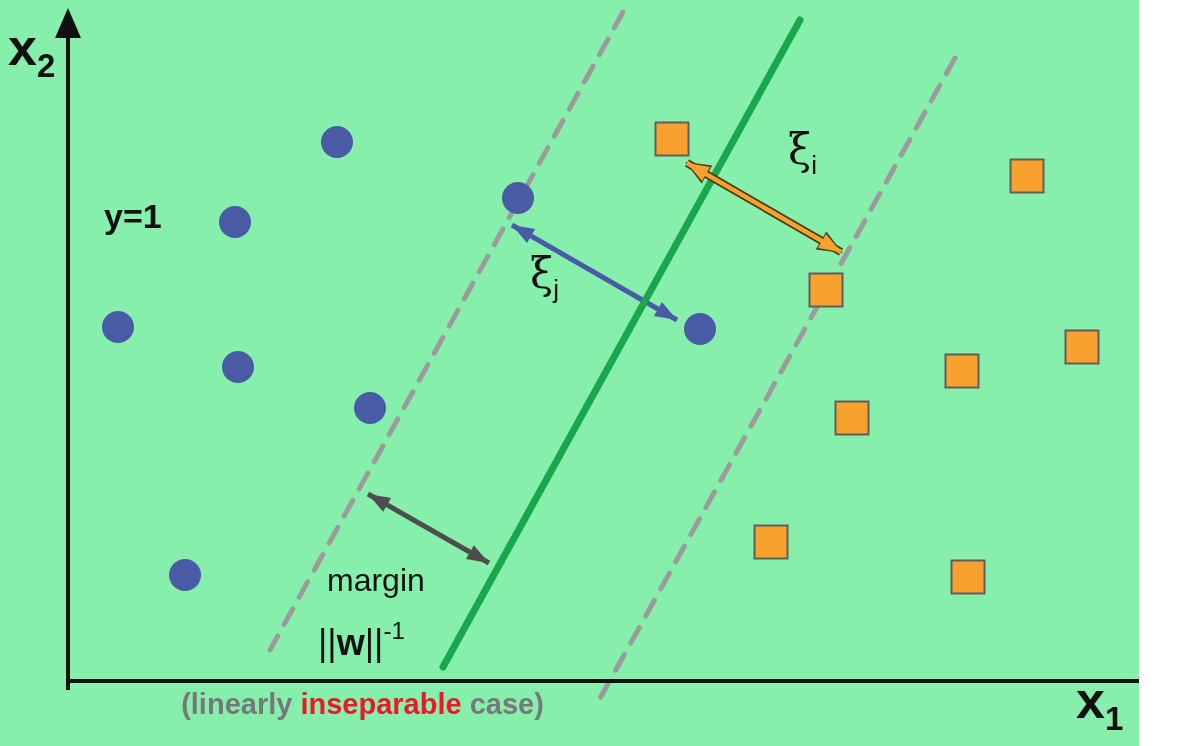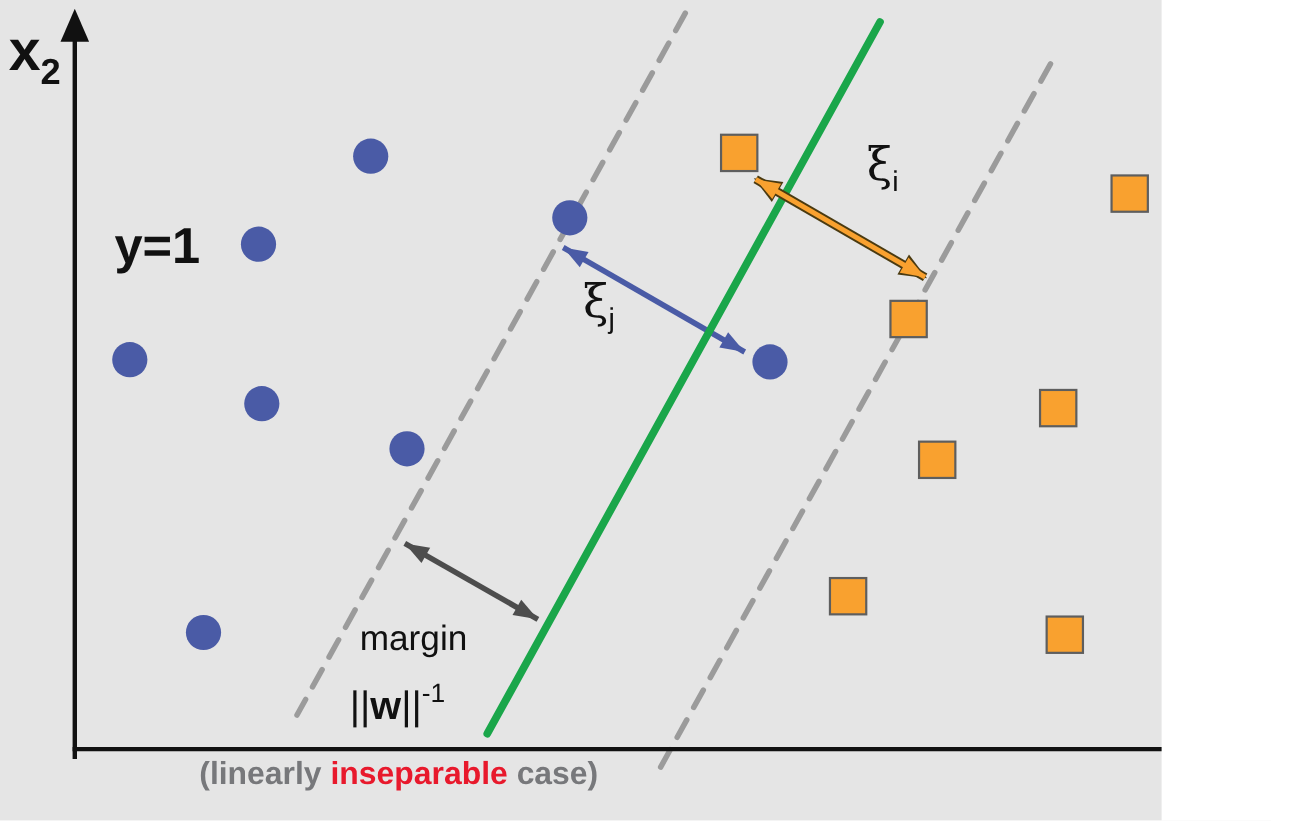--- a/index.html
+++ b/index.html
@@ -1,28 +1,28 @@
 <!DOCTYPE html>
 <html><head>
 <meta charset="utf-8">
 <style>
   html,body{margin:0;padding:0;background:#fff;}
   .stage{
     position:relative;
-    width:1056px;height:746px;
-    background:#e5e5e5;
+    width:1139px;height:746px;
+    background:#86efac;
     overflow:hidden;
     font-family:"Liberation Sans", sans-serif;
     text-decoration:underline;
   }
   .stage svg{position:absolute;left:0;top:0;}
   .label{position:absolute;color:#111;white-space:nowrap;line-height:1.05;}
   .axis-label{font-size:52px;font-weight:bold;}
   .axis-label .subscript{font-size:33px;font-weight:bold;vertical-align:-12px;}
-  .class-label{font-size:46px;font-weight:bold;}
+  .class-label{font-size:34px;font-weight:bold;}
   .slack-label{font-size:42px;font-family:"DejaVu Serif", serif;}
   .slack-label .subscript{font-size:26px;font-family:"Liberation Sans", sans-serif;vertical-align:-10px;}
   .margin-label{font-size:32px;}
   .wnorm-label{font-size:36px;}
   .wnorm-label .w-bold{font-weight:bold;}
   .wnorm-label .exponent{font-size:24px;vertical-align:16px;}
   .caption{font-size:29px;font-weight:bold;text-align:center;}
   .caption .cap-gray{color:#77787B;}
   .caption .cap-red{color:#E8192C;margin-top:24px;}
 </style>

